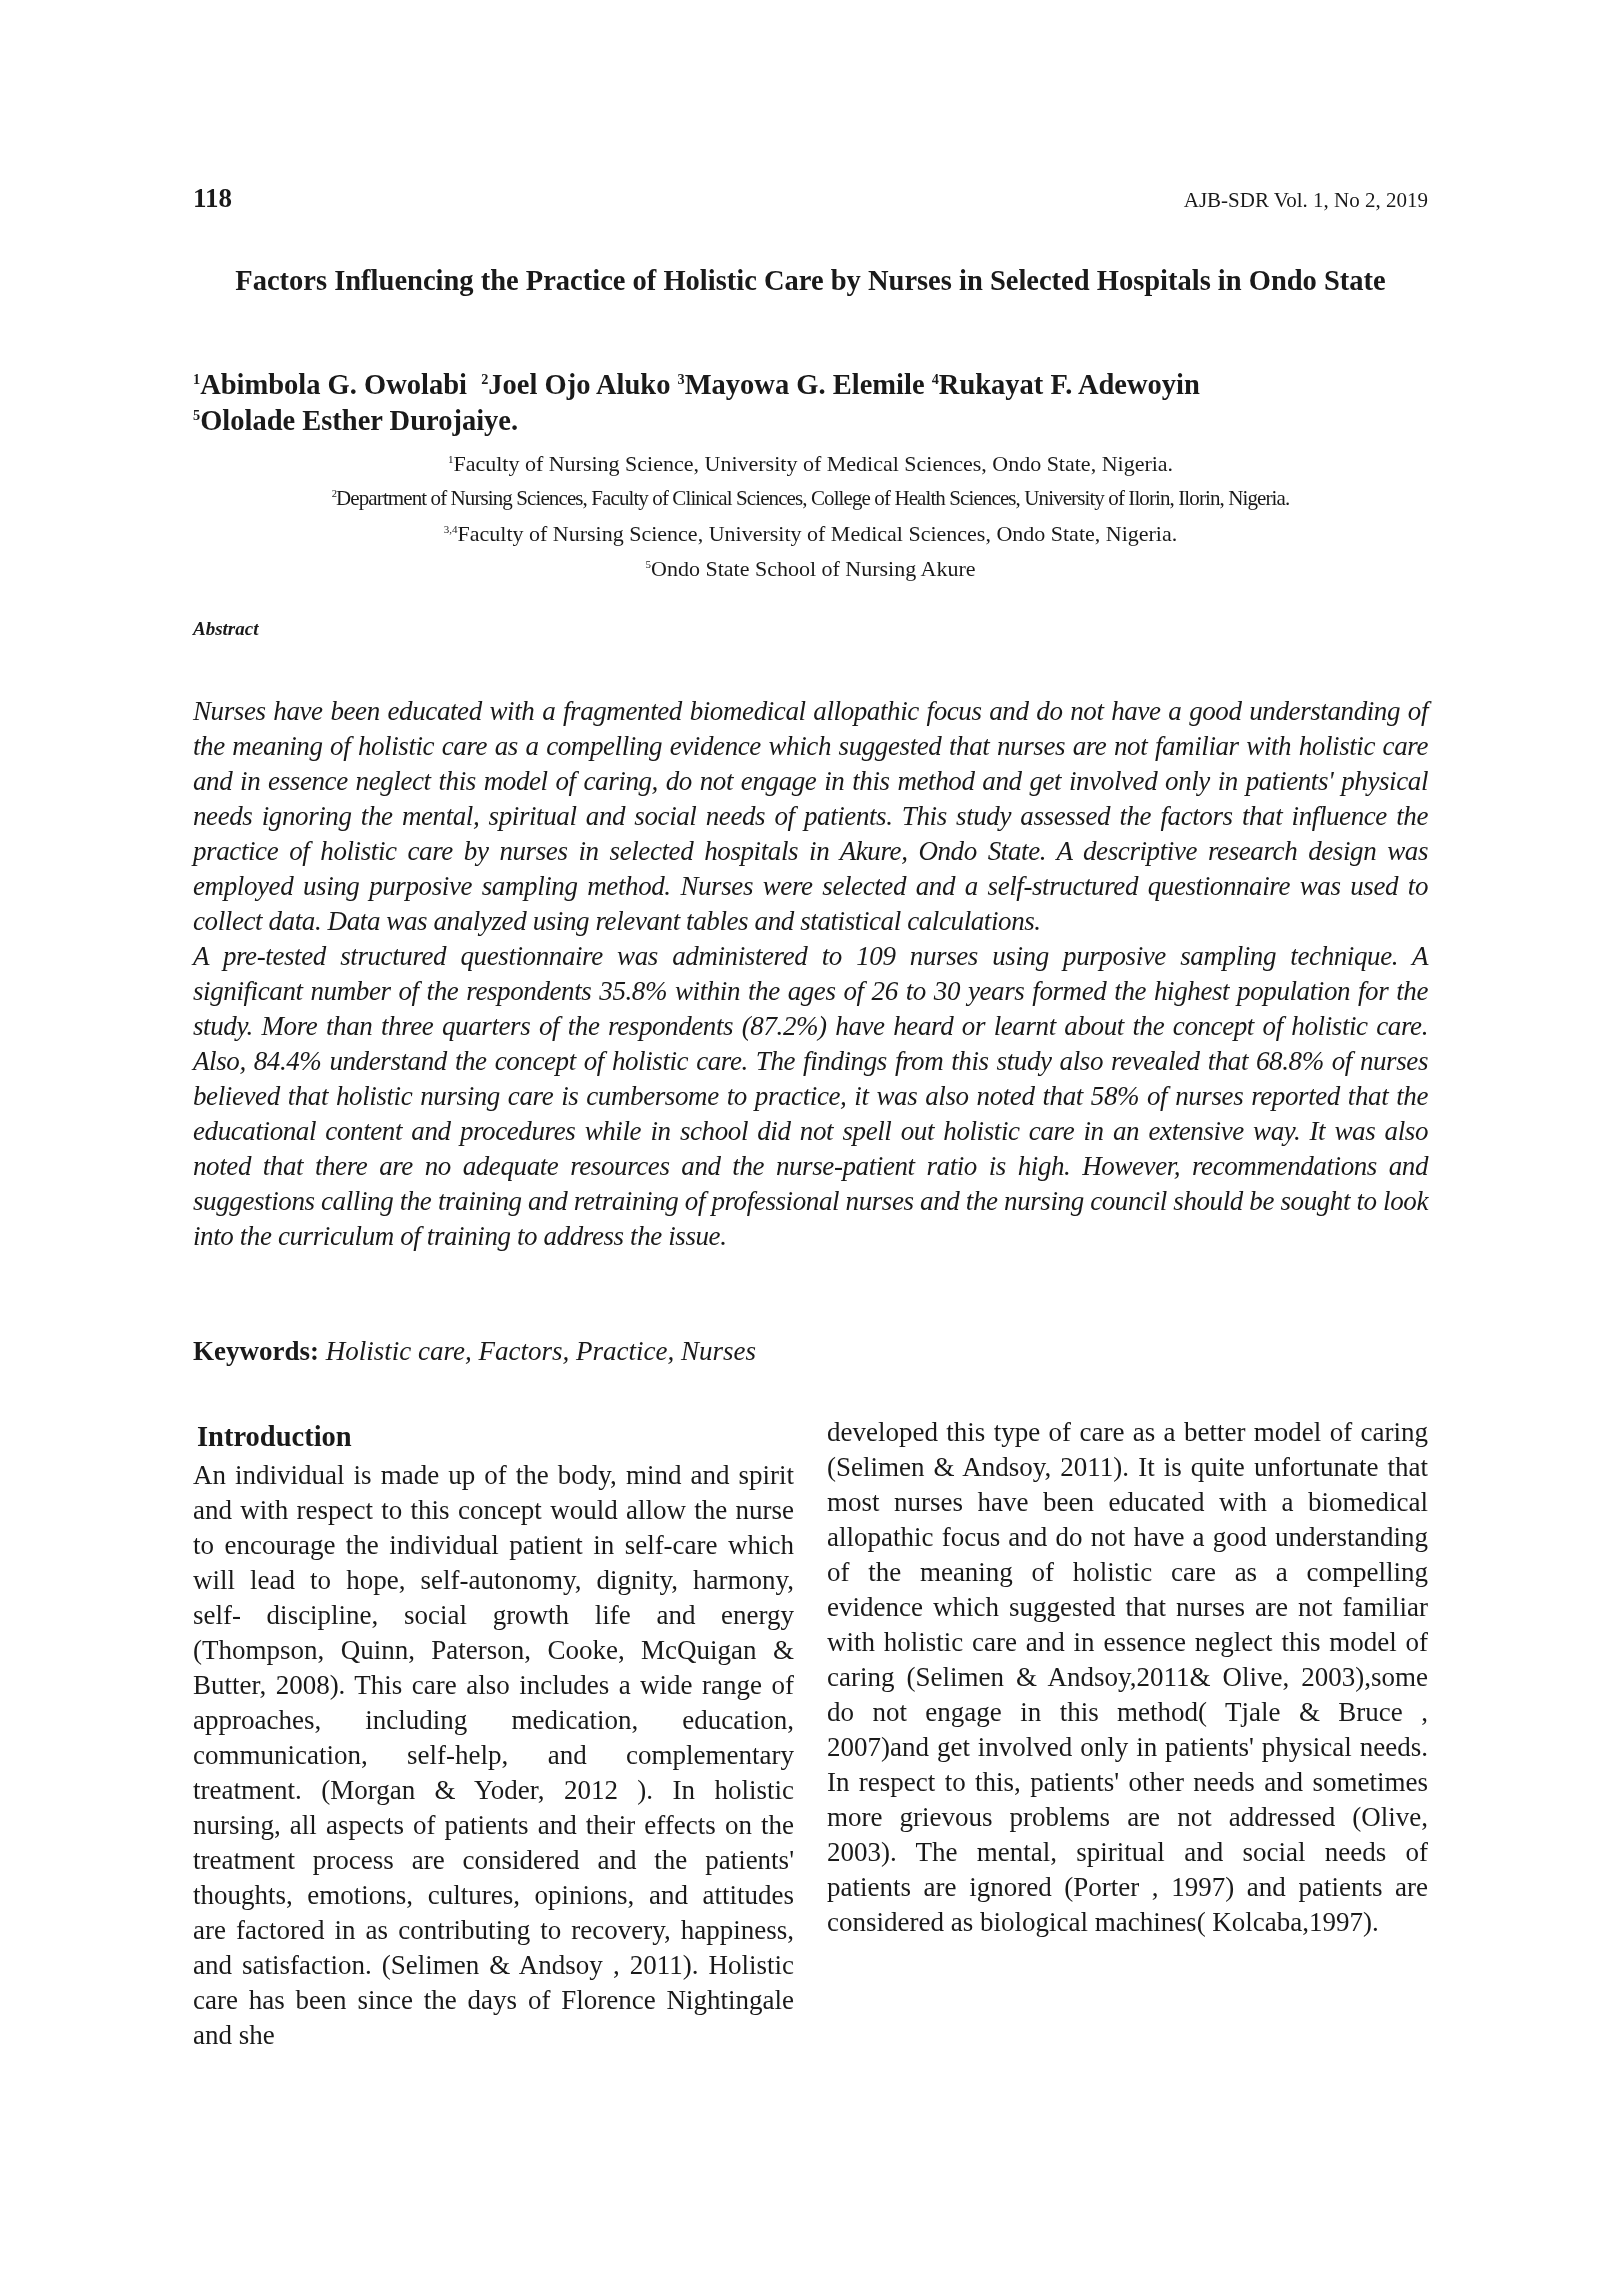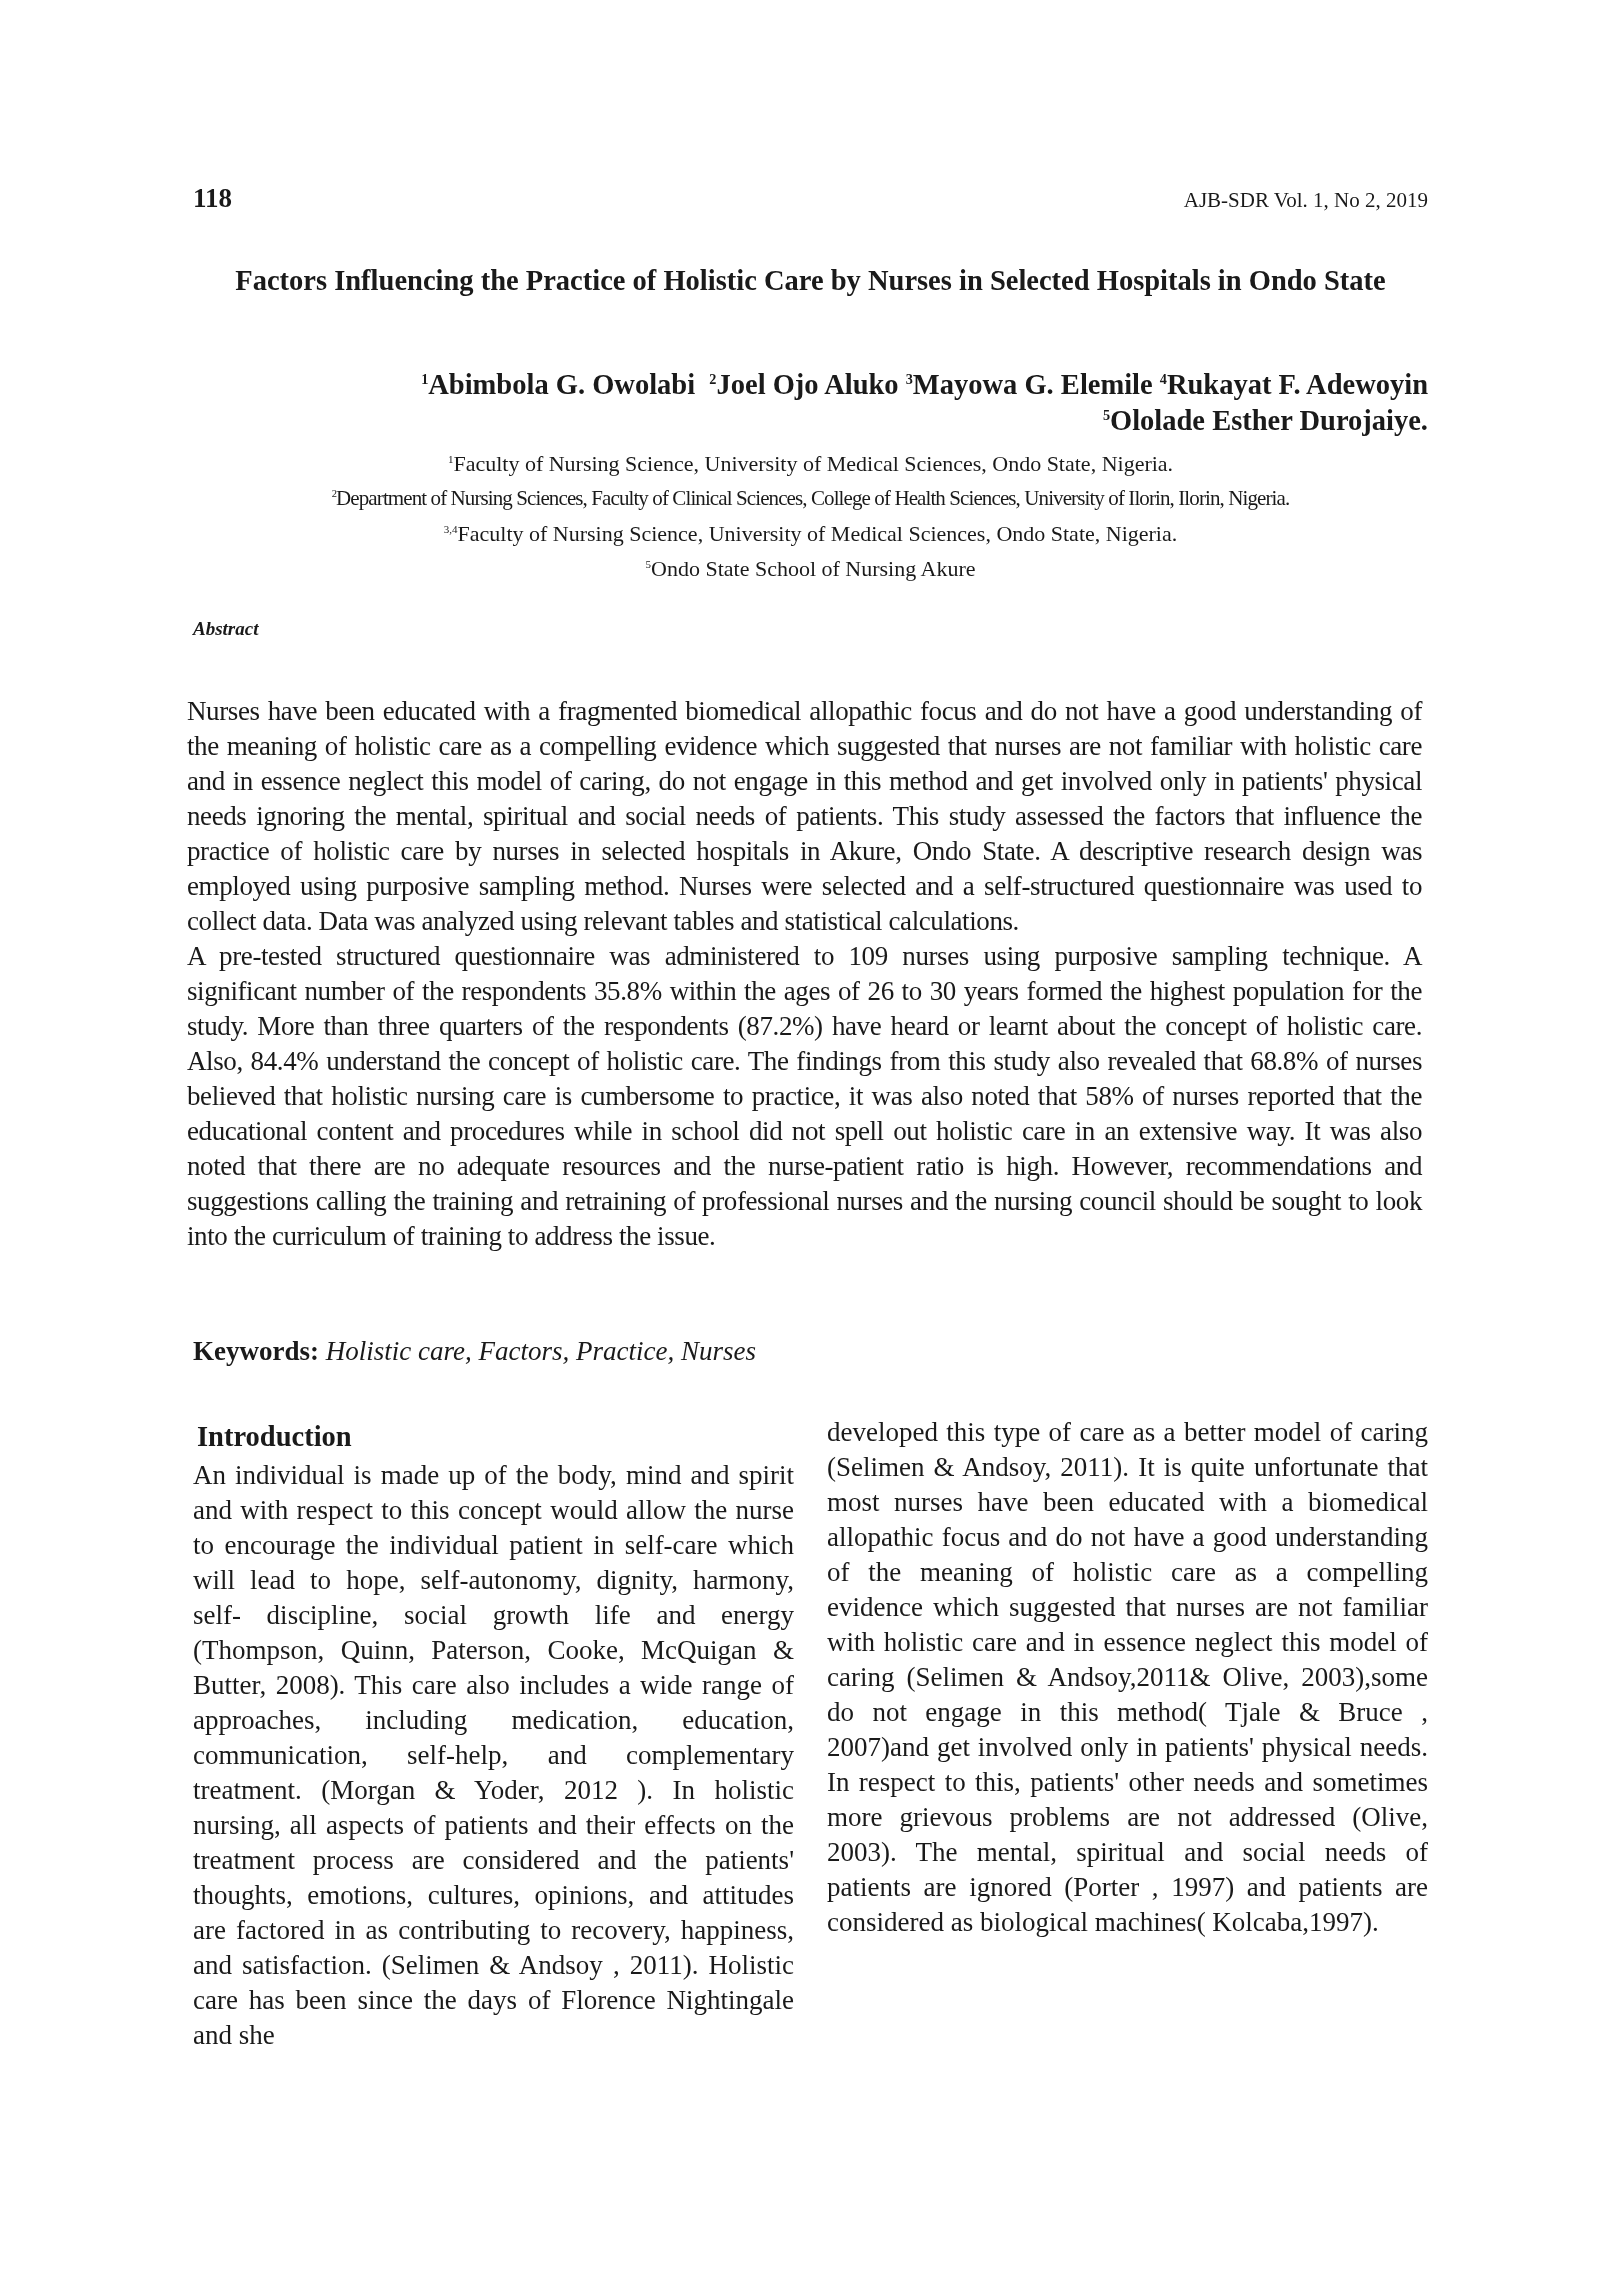--- a/index.html
+++ b/index.html
@@ -7,34 +7,34 @@
     width: 1621px; height: 2272px; position: relative; overflow: hidden;
     font-family: "Liberation Serif", "DejaVu Serif", serif; color: #1a1a1a;
   }
   .page-num { position: absolute; left: 193px; top: 183px; font-size: 27px; font-weight: bold; }
   .running-head { position: absolute; right: 193px; top: 188px; font-size: 21px; }
   .title {
     position: absolute; left: 193px; width: 1235px; top: 263px; text-align: center;
     font-size: 28.5px; font-weight: bold; line-height: 36px;
   }
   .authors {
-    position: absolute; left: 193px; width: 1235px; top: 367px; text-align: right;
+    position: absolute; left: 193px; width: 1235px; top: 367px; text-align: left;
     font-size: 28.5px; font-weight: bold; line-height: 36px;
   }
   .authors sup, .affil sup { font-size: 0.5em; vertical-align: super; line-height: 0; }
   .affils {
     position: absolute; left: 181px; width: 1259px; top: 446px; text-align: center;
     font-size: 22px; line-height: 35px;
   }
   .affil { display: block; white-space: nowrap; }
   .affil.tight { letter-spacing: -0.9px; font-size: 21px; }
   .abstract-heading { position: absolute; left: 193px; top: 618px; font-size: 19px; font-weight: bold; font-style: italic; }
   .abstract {
-    position: absolute; left: 187px; width: 1235px; top: 694px;
-    font-size: 27px; line-height: 35px; text-align: justify;
+    position: absolute; left: 193px; width: 1235px; top: 694px;
+    font-size: 27px; font-style: italic; line-height: 35px; text-align: justify;
     letter-spacing: -0.4px;
   }
   .abstract p { margin: 0; }
   .keywords { position: absolute; left: 193px; top: 1336px; font-size: 27px; }
   .keywords .kw-label { font-weight: bold; }
   .keywords .kw-list { font-style: italic; }
   .col {
     position: absolute; top: 1415px; width: 601px;
     font-size: 27px; line-height: 35px; text-align: justify;
   }

